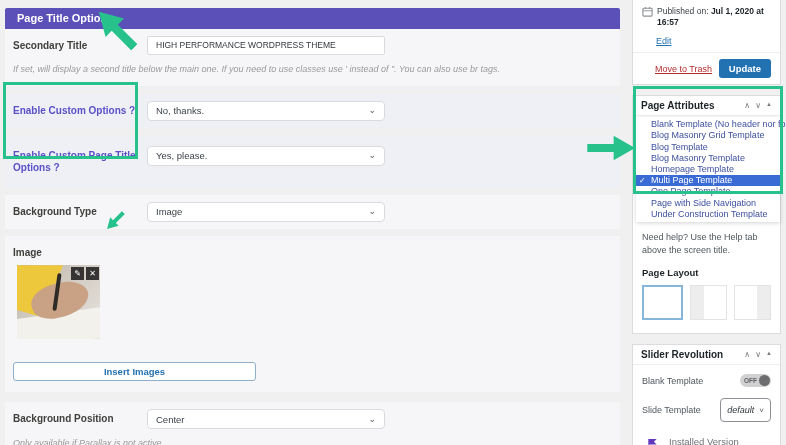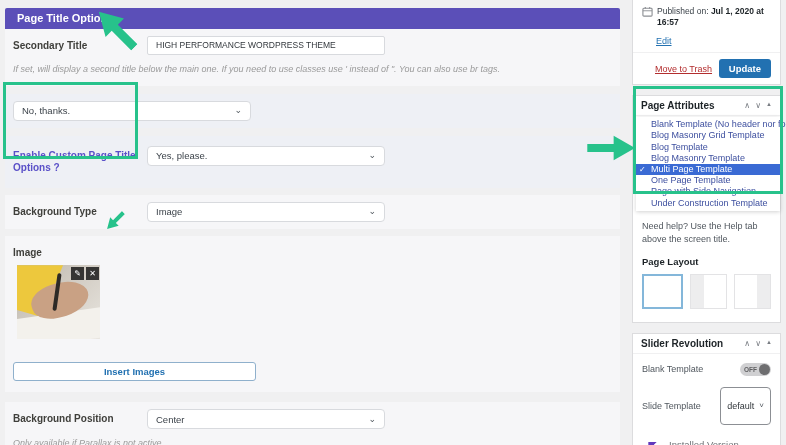--- a/index.html
+++ b/index.html
@@ -58,21 +58,21 @@
   .pl-thumb.full { width:41px; border:2px solid #84b7da; }
   .pl-thumb.left-sb { width:37px; } .pl-thumb.right-sb { width:37px; }
   .pl-strip { background:#ededee; height:100%; width:13px; }
   .pl-fill { flex:1; }
 
   .sr-row { display:flex; align-items:center; padding:9px 9px 0; }
   .sr-lbl { flex:1; font-size:9px; color:#50575e; }
   .toggle-pill { width:31px; height:13px; background:#d0d0d2; border-radius:8px; position:relative; cursor:pointer; }
   .toggle-pill .t-txt { position:absolute; left:4px; top:3px; font-size:6.5px; font-weight:bold; color:#5f5f61; }
   .toggle-pill .t-knob { position:absolute; right:1px; top:1px; width:11px; height:11px; border-radius:50%; background:#6e6e70; }
-  .mini-sel { border:1px solid #8c8f94; border-radius:4px; padding:13px 6px; font-size:9px; color:#32373c; display:flex; align-items:center; gap:5px; cursor:pointer; }
+  .mini-sel { border:1px solid #8c8f94; border-radius:4px; padding:6px 6px; font-size:9px; color:#32373c; display:flex; align-items:center; gap:5px; cursor:pointer;font-style:italic; }
   .ver-row { display:flex; align-items:flex-start; gap:9px; padding:8px 9px 0 13px; }
   .ver-icon { width:14px; padding-top:1px; flex:none; }
   .ver-lbl { font-size:9.5px; color:#6e7276; }
 
   
   .g-box { position:absolute; border:3px solid #27c28b; z-index:20; pointer-events:none; }
   .g-arrow { position:absolute; z-index:21; pointer-events:none; }
   .g-arrow svg { display:block; width:100%; height:100%; }
 </style>
 </head>
@@ -87,20 +87,21 @@
       <div class="flabel">Secondary Title</div>
       <div class="fctrl">
           <div class="tinput">HIGH PERFORMANCE WORDPRESS THEME</div>
         </div>
     </div>
     <div class="help">If set, will display a second title below the main one. If you need to use classes use ' instead of ". You can also use br tags.</div>
   </div>
 
   <div class="frow hl">
     <div class="frow-line">
+      <div class="flabel purple">Enable Custom Options ?</div>
       <div class="fctrl">
           <div class="sel">
         <span>No, thanks.</span>
         <span class="chev">⌄</span>
       </div>
         </div>
     </div>
   </div>
 
   <div class="frow hl" style="margin-bottom:7px; padding-top:10px; padding-bottom:13px;">
@@ -187,20 +188,21 @@
         <span>∧</span>
         <span>∨</span>
         <span style="font-size:6px;">▲</span>
       </span>
     </div>
     <div class="tpl-list">
       <div class="tpl-item">Blank Template (No header nor footer)</div>
       <div class="tpl-item">Blog Masonry Grid Template</div>
       <div class="tpl-item">Blog Template</div>
       <div class="tpl-item">Blog Masonry Template</div>
+      <div class="tpl-item">Homepage Template</div>
       <div class="tpl-item selected">
         <span class="chk">✓</span>
         <span>Multi Page Template</span>
       </div>
       <div class="tpl-item">One Page Template</div>
       <div class="tpl-item">Page with Side Navigation</div>
       <div class="tpl-item">Under Construction Template</div>
     </div>
     <div class="need-help">Need help? Use the Help tab above the screen title.</div>
     <div class="pl-label">Page Layout</div>

